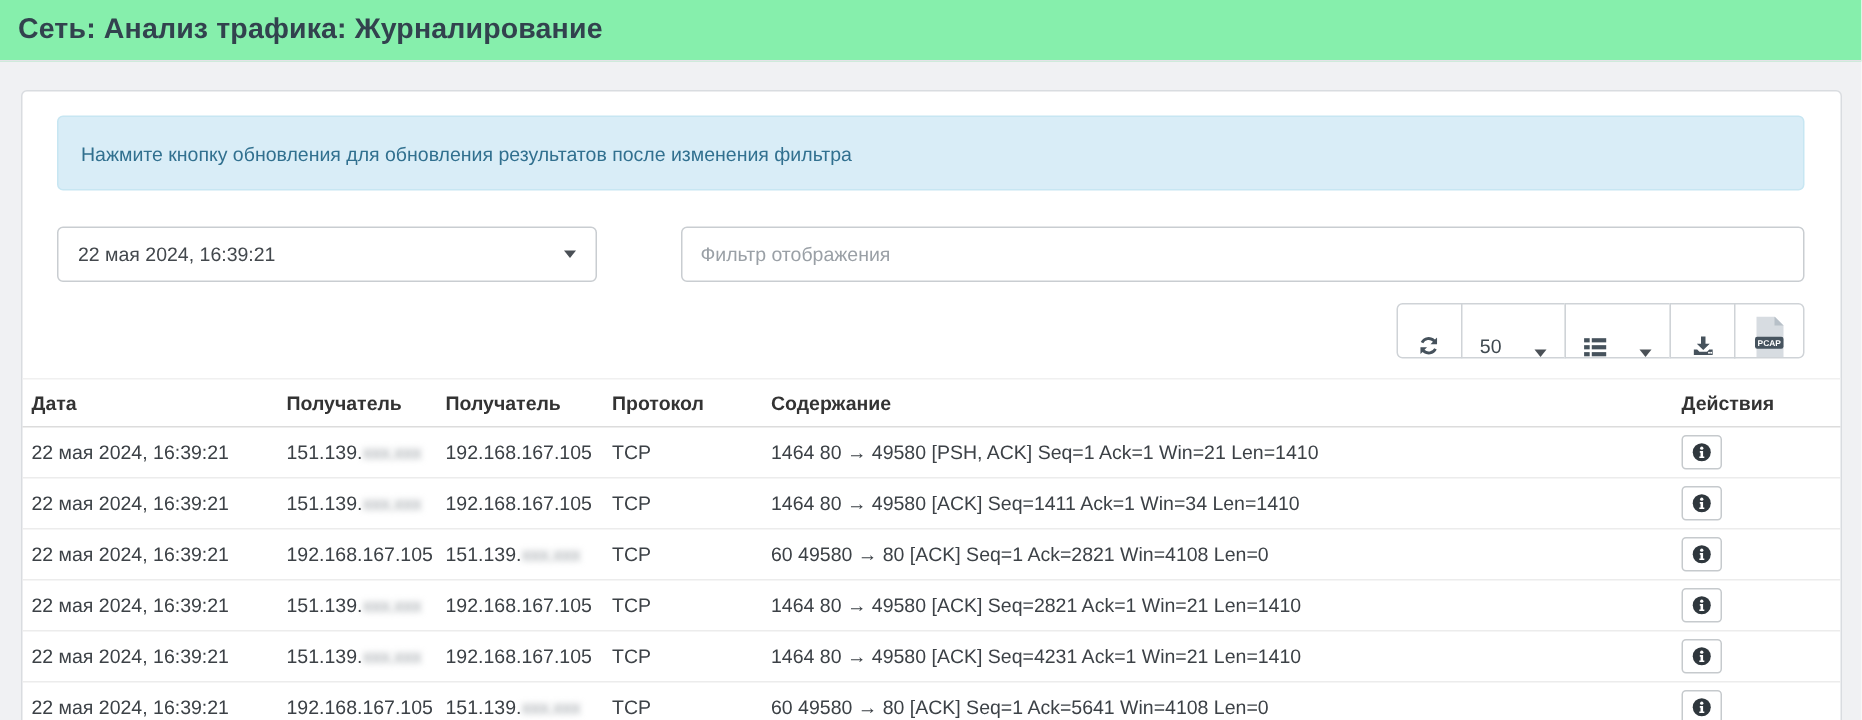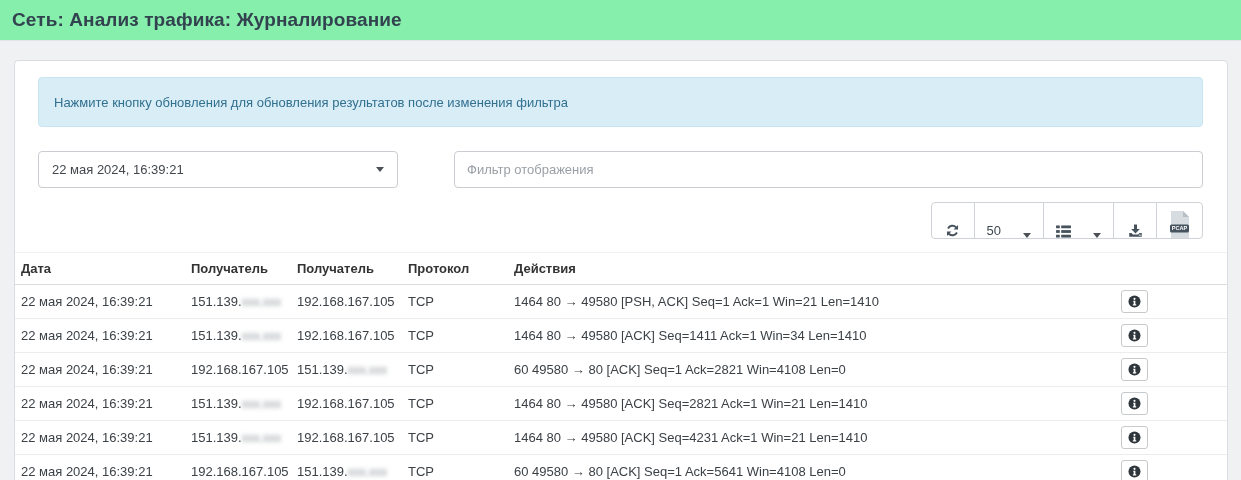--- a/index.html
+++ b/index.html
@@ -149,20 +149,21 @@
         </div>
       </div>
     </div>
 
     <div class="table">
       <div class="thead">
         <div class="th">Дата</div>
         <div class="th">Получатель</div>
         <div class="th">Получатель</div>
         <div class="th">Протокол</div>
+        <div class="th">Содержание</div>
         <div class="th">Действия</div>
       </div>
       <div class="tbody">
   <div class="tr">
     <div class="td">22 мая 2024, 16:39:21</div>
     <div class="td">
       <span class="ip-text">151.139.</span><span class="masked">xxx.xxx</span>
     </div>
     <div class="td">
       <span class="ip-text">192.168.167.105</span>

